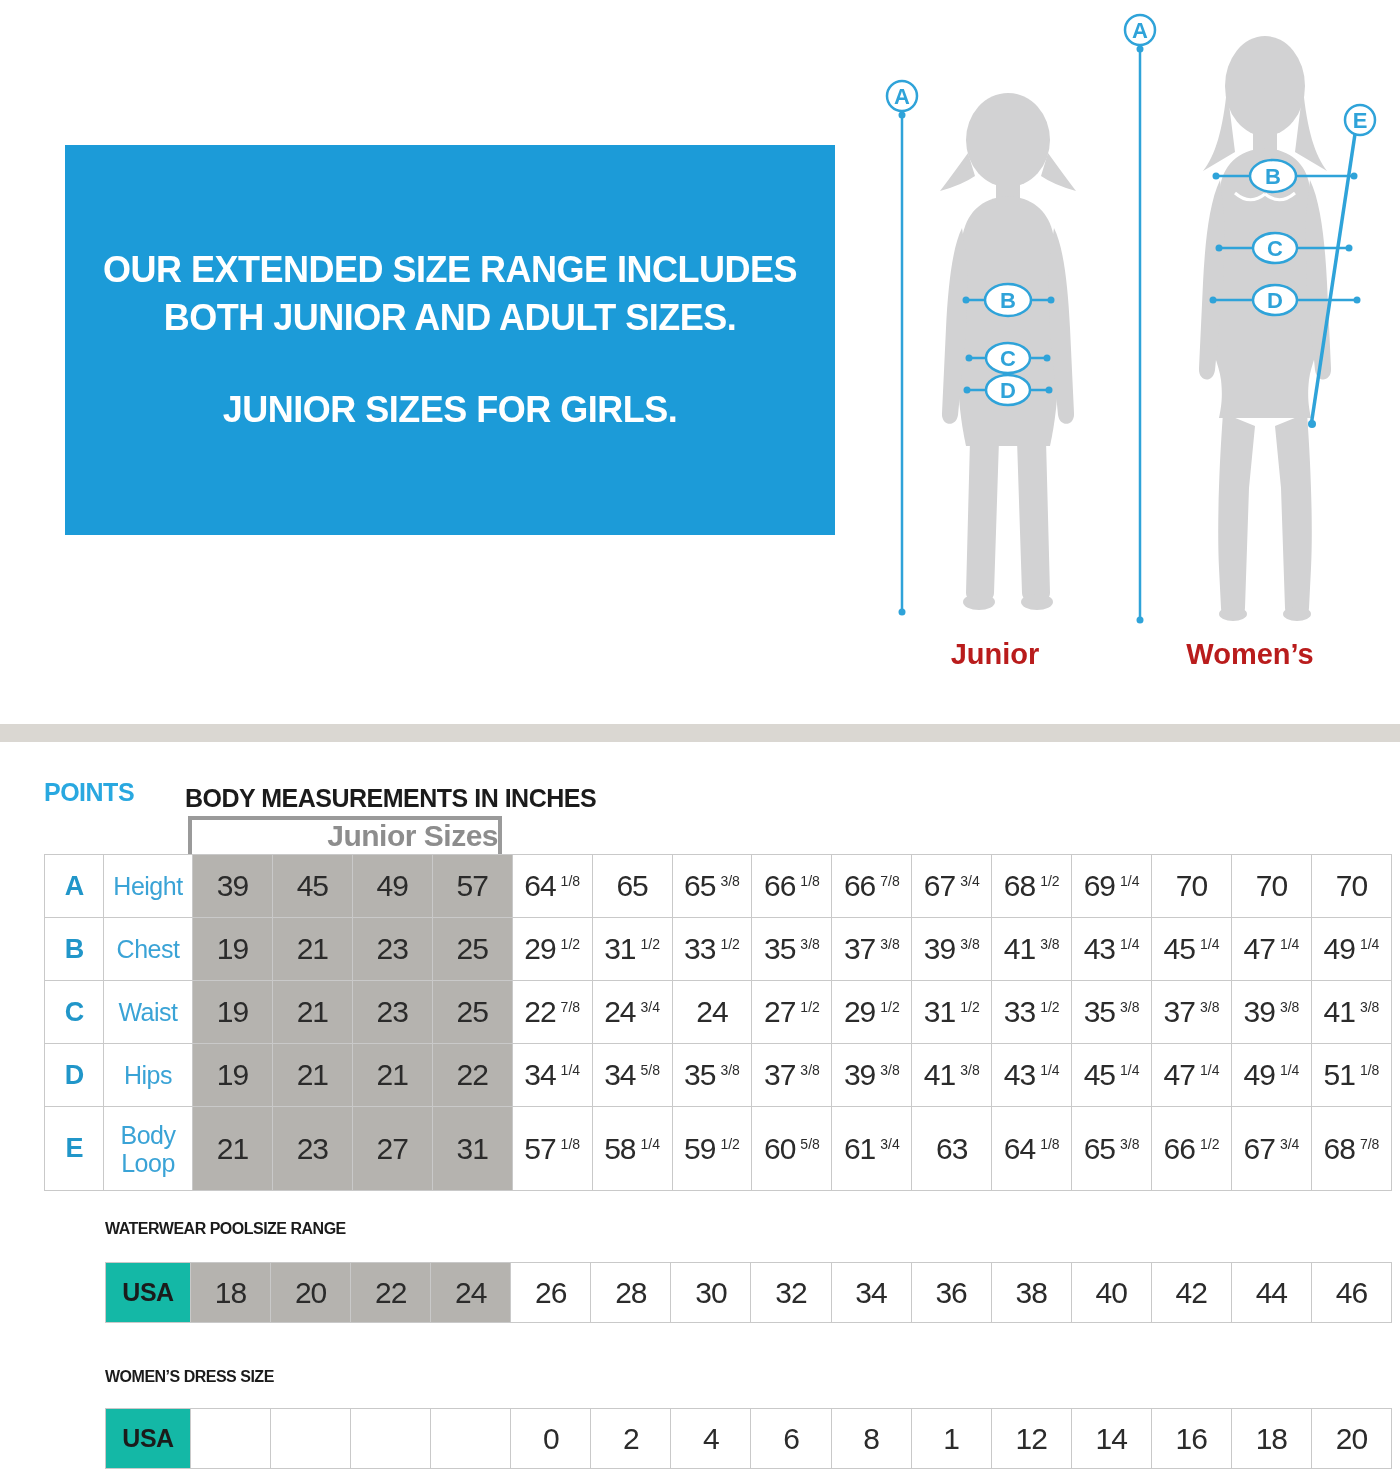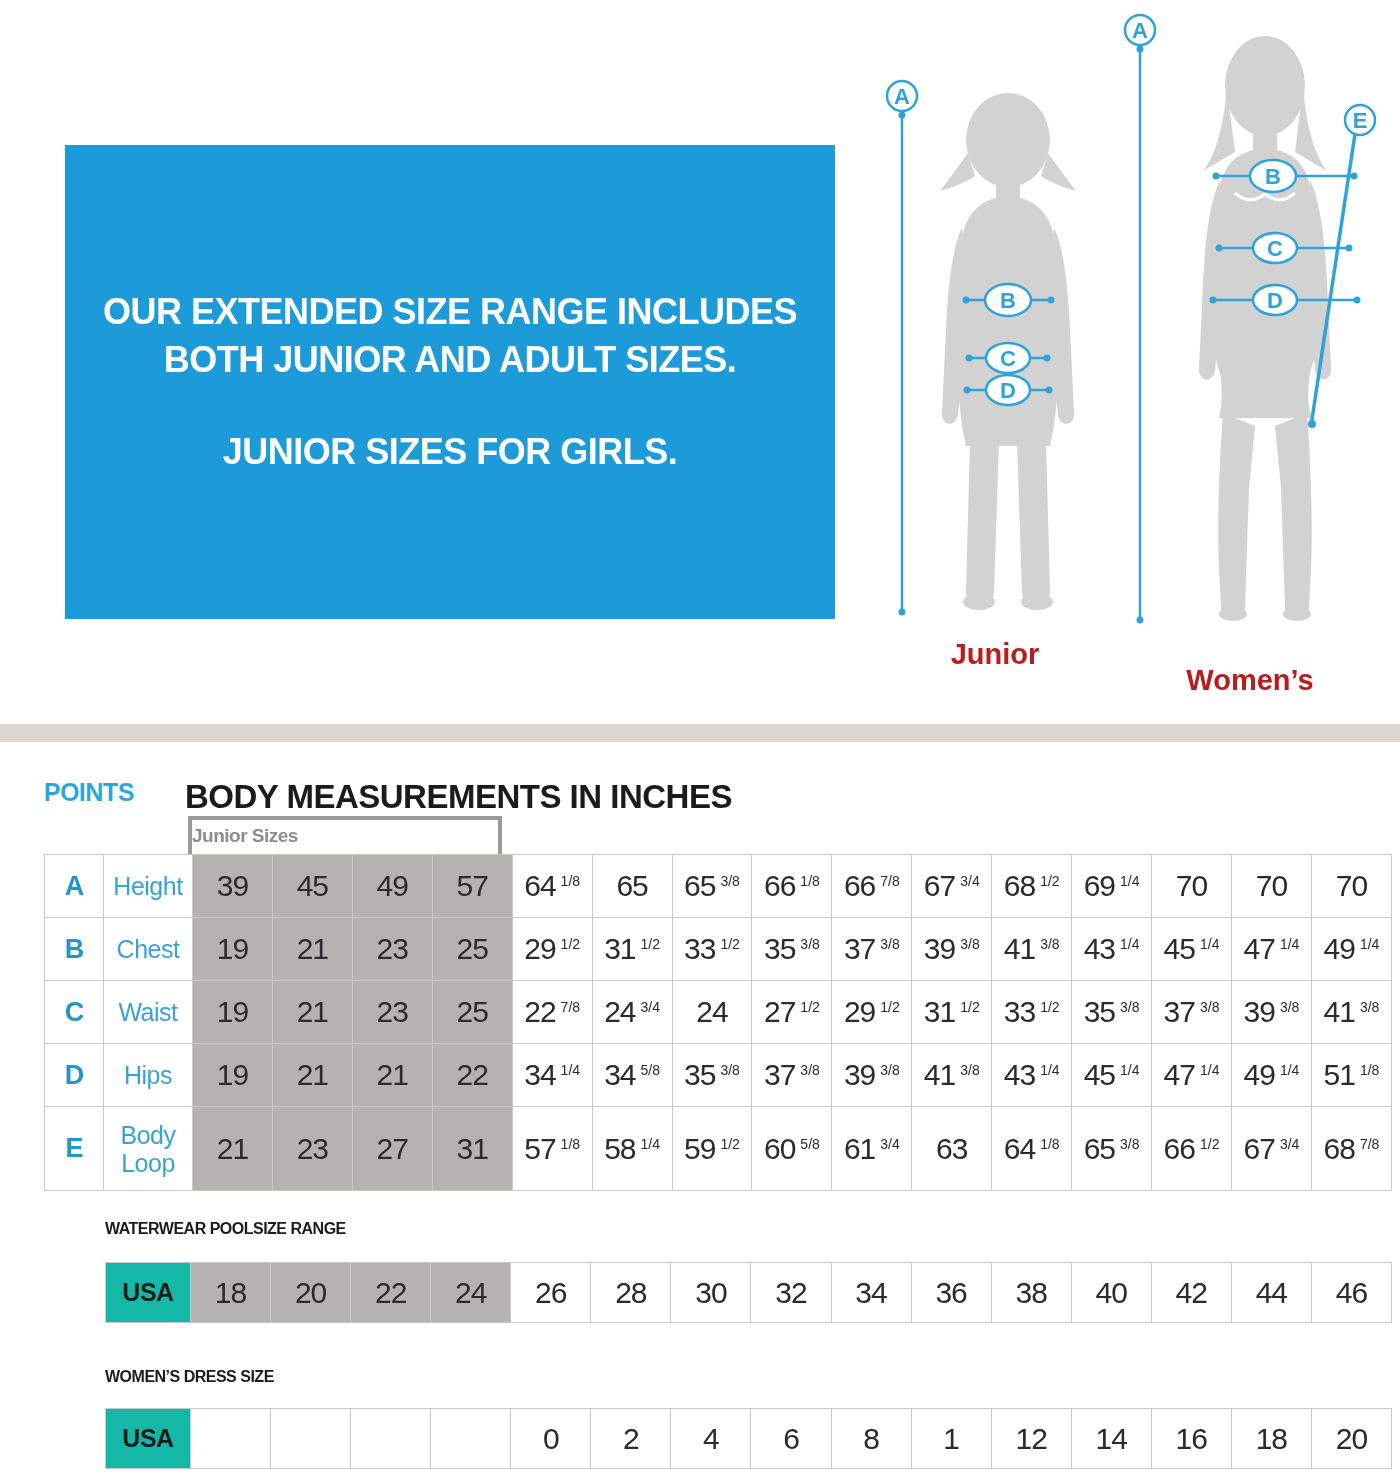--- a/index.html
+++ b/index.html
@@ -1,43 +1,43 @@
 <!DOCTYPE html>
 <html><head>
 <meta charset="utf-8">
 <style>
   html,body{margin:0;padding:0;background:#fff;}
   .page{position:relative;width:1400px;height:1476px;background:#fff;overflow:hidden;
         font-family:"Liberation Sans",sans-serif;}
 
   
-  .banner{position:absolute;left:65px;top:145px;width:770px;height:474px;background:#1C9BD8;
+  .banner{position:absolute;left:65px;top:145px;width:770px;height:390px;background:#1C9BD8;
           color:#fff;text-align:center;display:flex;flex-direction:column;justify-content:center;gap:44px;}
   .banner .para{font-weight:700;font-size:36px;line-height:48px;letter-spacing:-.5px;}
 
   .figure{position:absolute;}
   .fig-label{position:absolute;color:#b91c1c;font-size:29px;font-weight:700;text-align:center;}
 
   .sil{fill:#D2D2D3;}
   .ann-line{stroke:#2FA3D9;stroke-width:2.5;}
   .ann-line-thick{stroke:#2FA3D9;stroke-width:3.5;}
   .ann-dot{fill:#2FA3D9;}
   .ann-bubble{fill:#ffffff;stroke:#2FA3D9;stroke-width:2.5;}
   .ann-letter{fill:#2FA3D9;font-size:22px;font-weight:700;text-anchor:middle;}
 
   .divider{position:absolute;left:0;top:724px;width:1400px;height:18px;background:#DAD7D2;}
 
   
   .lower{position:absolute;left:0;top:742px;width:1108px;height:734px;}
   .hdr-row{position:absolute;top:36px;left:0;width:100%;height:30px;}
   .points-title{position:absolute;left:44px;top:0;color:#29A8E0;font-size:25px;font-weight:700;letter-spacing:-.5px;}
-  .meas-title{position:absolute;left:185px;top:0;color:#1b1b1b;font-size:33px;font-weight:700;letter-spacing:-.5px;}
+  .meas-title{position:absolute;left:185px;top:6px;color:#1b1b1b;font-size:25px;font-weight:700;letter-spacing:-.5px;}
   .bracket{position:absolute;left:188px;top:74px;width:306px;height:36px;
            border-top:4px solid #9a9a9a;border-left:4px solid #9a9a9a;border-right:4px solid #9a9a9a;
-           text-align:left;color:#8d8d8d;font-size:19px;font-weight:700;line-height:32px;letter-spacing:-.5px;}
+           text-align:right;color:#8d8d8d;font-size:30px;font-weight:700;line-height:32px;letter-spacing:-.5px;}
 
   table{border-collapse:collapse;table-layout:fixed;}
   td{border:1px solid #C9C9C9;text-align:center;vertical-align:middle;color:#2b2b2b;
      font-size:30px;letter-spacing:-1px;padding:0;}
   td.jr{background:#B5B3AF;}
   .wh{letter-spacing:-1px;}
   .fr{font-size:14px;vertical-align:10px;margin-left:5px;letter-spacing:0;}
 
   .m-table{position:absolute;left:44px;top:112px;width:1348px;}
   .m-table tr{height:63px;}
@@ -157,21 +157,21 @@
         <text class="ann-letter" x="160" y="248">C</text>
 
         <line class="ann-line" x1="97" y1="292" x2="243" y2="292"></line>
         <circle class="ann-dot" cx="98" cy="292" r="3.5"></circle>
           <circle class="ann-dot" cx="242" cy="292" r="3.5"></circle>
         <ellipse class="ann-bubble" cx="160" cy="292" rx="22" ry="15"></ellipse>
         <text class="ann-letter" x="160" y="300">D</text>
       </g>
     </svg>
   </div>
-  <div class="fig-label" style="left:1115px;top:664px;width:270px;">Women’s</div>
+  <div class="fig-label" style="left:1115px;top:638px;width:270px;">Women’s</div>
 
   <div class="divider"></div>
 
   <div class="lower">
     <div class="hdr-row">
       <div class="points-title">POINTS</div>
       <div class="meas-title">BODY MEASUREMENTS IN INCHES</div>
     </div>
     <div class="bracket">Junior Sizes</div>
 

